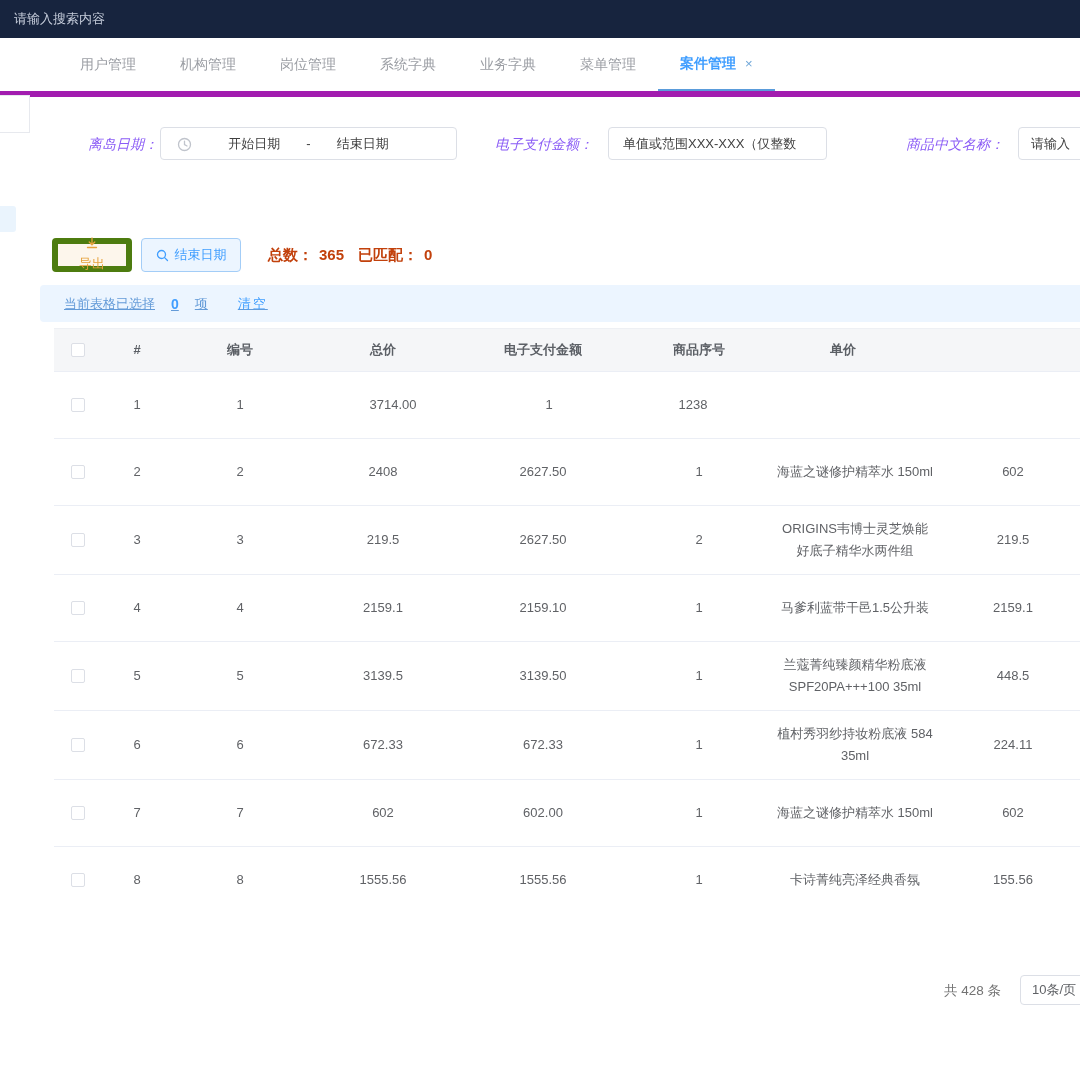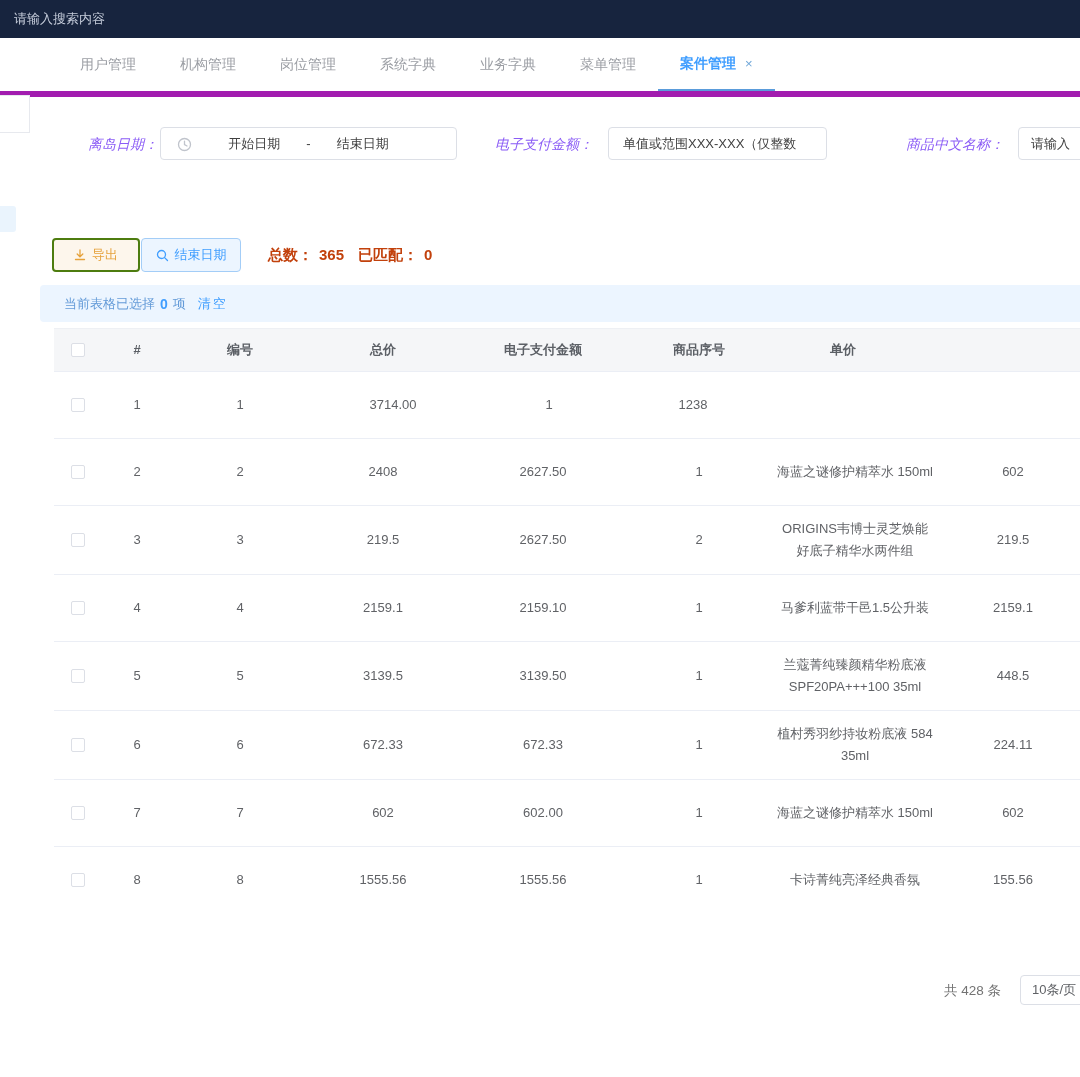--- a/index.html
+++ b/index.html
@@ -24,28 +24,28 @@
   .flabel { position:absolute; font-size:14px; color:#8b5cf6;font-style:italic; }
   .finput { position:absolute; height:33px; background:#fff; border:1px solid #dcdfe6; border-radius:4px; display:flex; align-items:center; overflow:hidden; }
   .ph { color:#404040; font-size:13px; }
   .date-input { left:160px; top:127px; width:297px; justify-content:center; gap:26px; }
   .date-input .clock { position:absolute; left:16px; top:9px; }
   .amt-input { left:608px; top:127px; width:219px; padding-left:14px; }
   .prod-input { left:1018px; top:127px; width:70px; padding-left:12px; }
 
   
   .btn { position:absolute; height:34px; border-radius:4px; font-size:13px; display:flex; align-items:center; justify-content:center; gap:6px; cursor:pointer; }
-  .btn-export { left:52px; top:238px; width:88px; background:#fdf6ec; border:2px solid #4d7c0f; color:#e6a23c; }
+  .btn-export { left:52px; top:238px; width:80px; background:#fdf6ec; border:6px solid #4d7c0f; color:#e6a23c;flex-direction:column; }
   .btn-match { left:141px; top:238px; width:100px; background:#ecf5ff; border:1px solid #a3cdf7; color:#409eff; }
   .stats { position:absolute; left:268px; top:246px; font-size:15px; color:#c2410c; font-weight:700; display:flex; gap:6px; }
 
   
-  .selbar { position:absolute; left:40px; top:285px; width:1040px; height:37px; background:#ecf5ff; border-radius:4px 0 0 4px; display:flex; align-items:center; padding-left:24px; font-size:13px; color:#649bd8; gap:5px; }
+  .selbar { position:absolute; left:40px; top:285px; width:1040px; height:37px; background:#ecf5ff; border-radius:4px 0 0 4px; display:flex; align-items:center; padding-left:24px; font-size:13px; color:#649bd8; gap:16px;text-decoration:underline; }
   .selbar .count { color:#409eff; font-weight:700; font-size:14px; }
-  .selbar .clear { color:#409eff; margin-left:7px; cursor:pointer; letter-spacing:2px; }
+  .selbar .clear { color:#409eff; margin-left:14px; cursor:pointer; letter-spacing:2px; }
 
   
   .table-wrap { position:absolute; left:54px; top:328px; width:1032px; height:577px; overflow:hidden; font-size:13px; }
   .trow { display:flex; align-items:center; border-bottom:1px solid #ebeef5; background:#fff; min-height:67px; }
   .thead { background:#f5f6f8; border-top:1px solid #eef0f4; min-height:44px; font-weight:700; color:#5c6066; }
   .cell { display:flex; align-items:center; justify-content:center; text-align:center; padding:12px 6px; line-height:22px; }
   .c0{width:48px;} .c1{width:70px;} .c2{width:136px;} .c3{width:150px;} .c4{width:170px;} .c5{width:142px;} .c6{width:170px;} .c7{width:146px;}
   .thead .cell { padding:6px; }
   .checkbox { width:14px; height:14px; border:1px solid #dcdfe6; border-radius:2px; background:#fff; cursor:pointer; }
 

